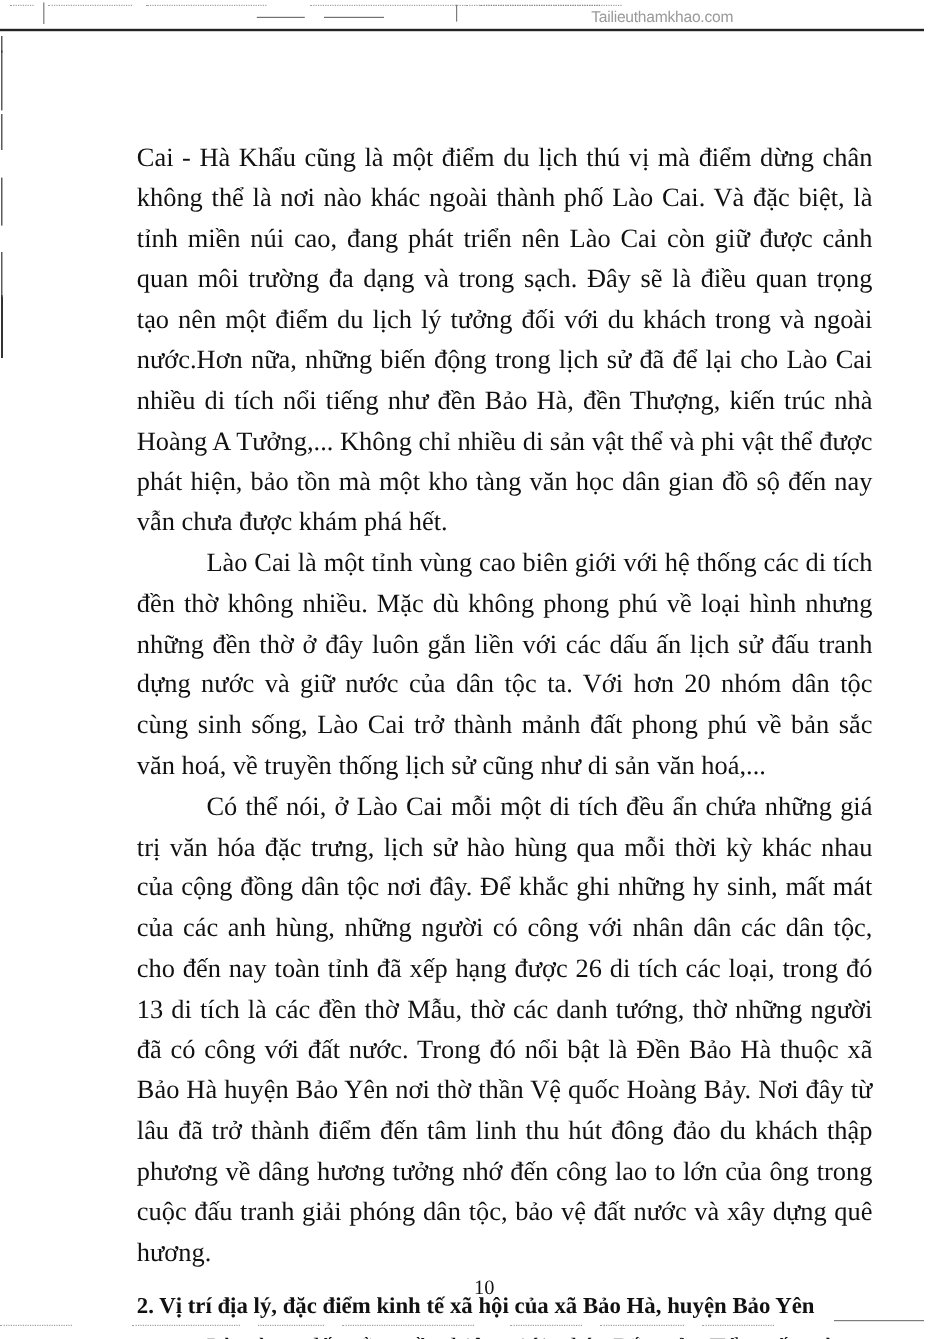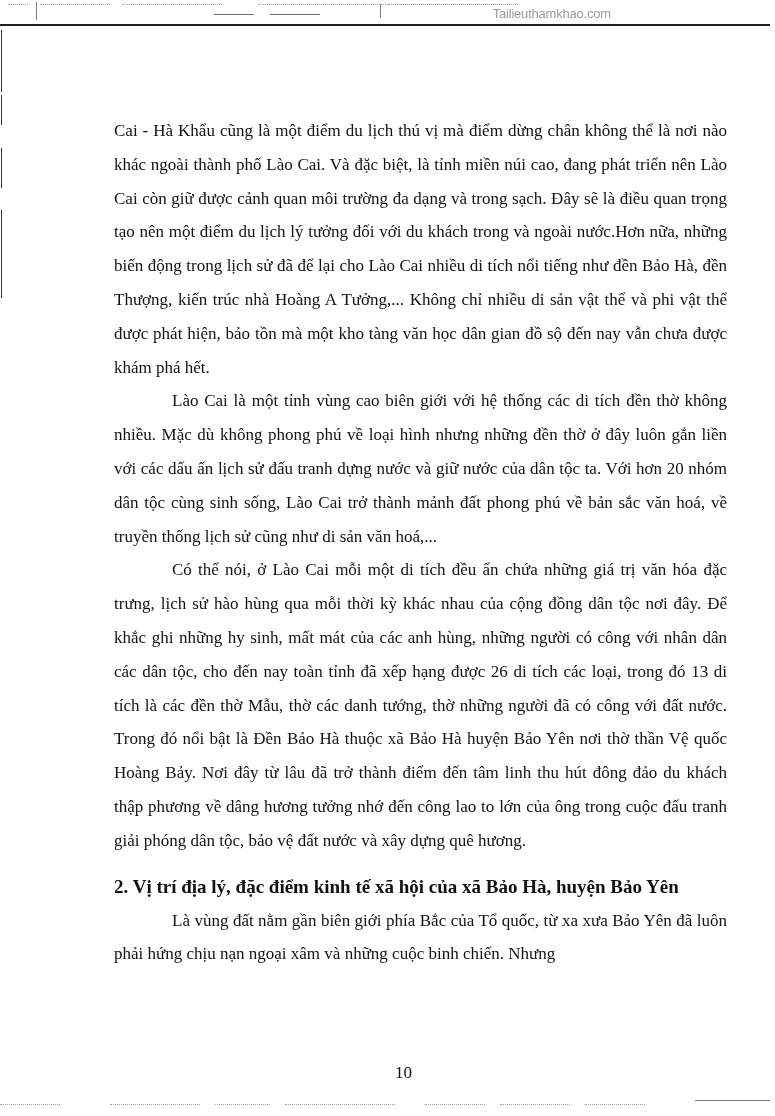--- a/index.html
+++ b/index.html
@@ -48,21 +48,21 @@
       background: #333;
     }
     .page-body {
       position: absolute;
       left: 114px;
       top: 114px;
       width: 613px;
     }
     .para {
       margin: 0;
-      font-size: 17px;
+      font-size: 22px;
       line-height: 33.8px;
       text-align: justify;
       text-align-last: left;
     }
     .para.indent {
       text-indent: 58px;
     }
     .heading-2 {
       margin: 12px 0 0 0;
       font-size: 19px;

